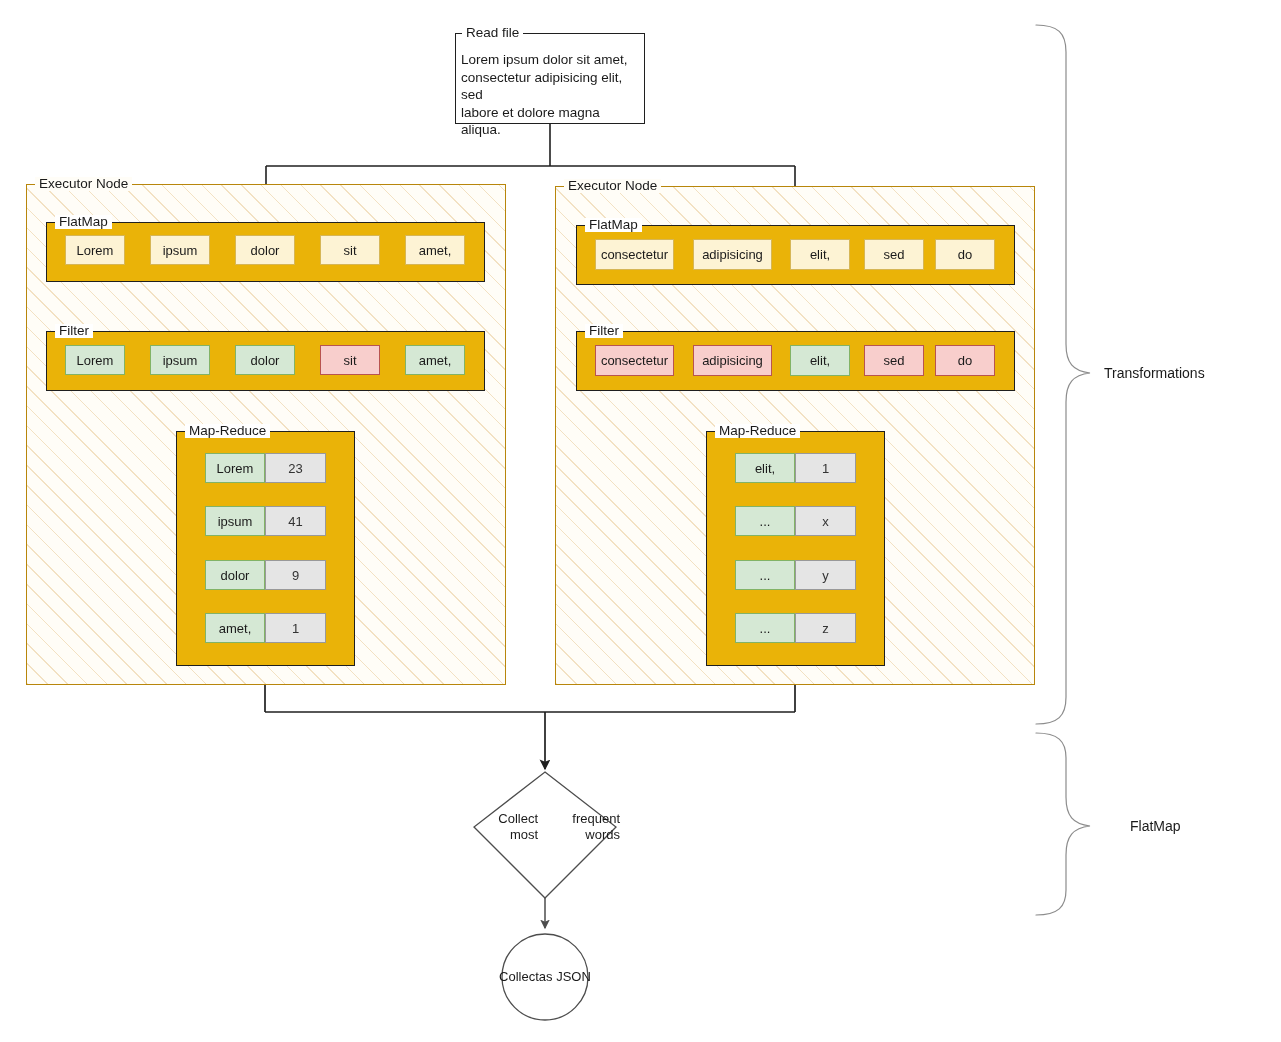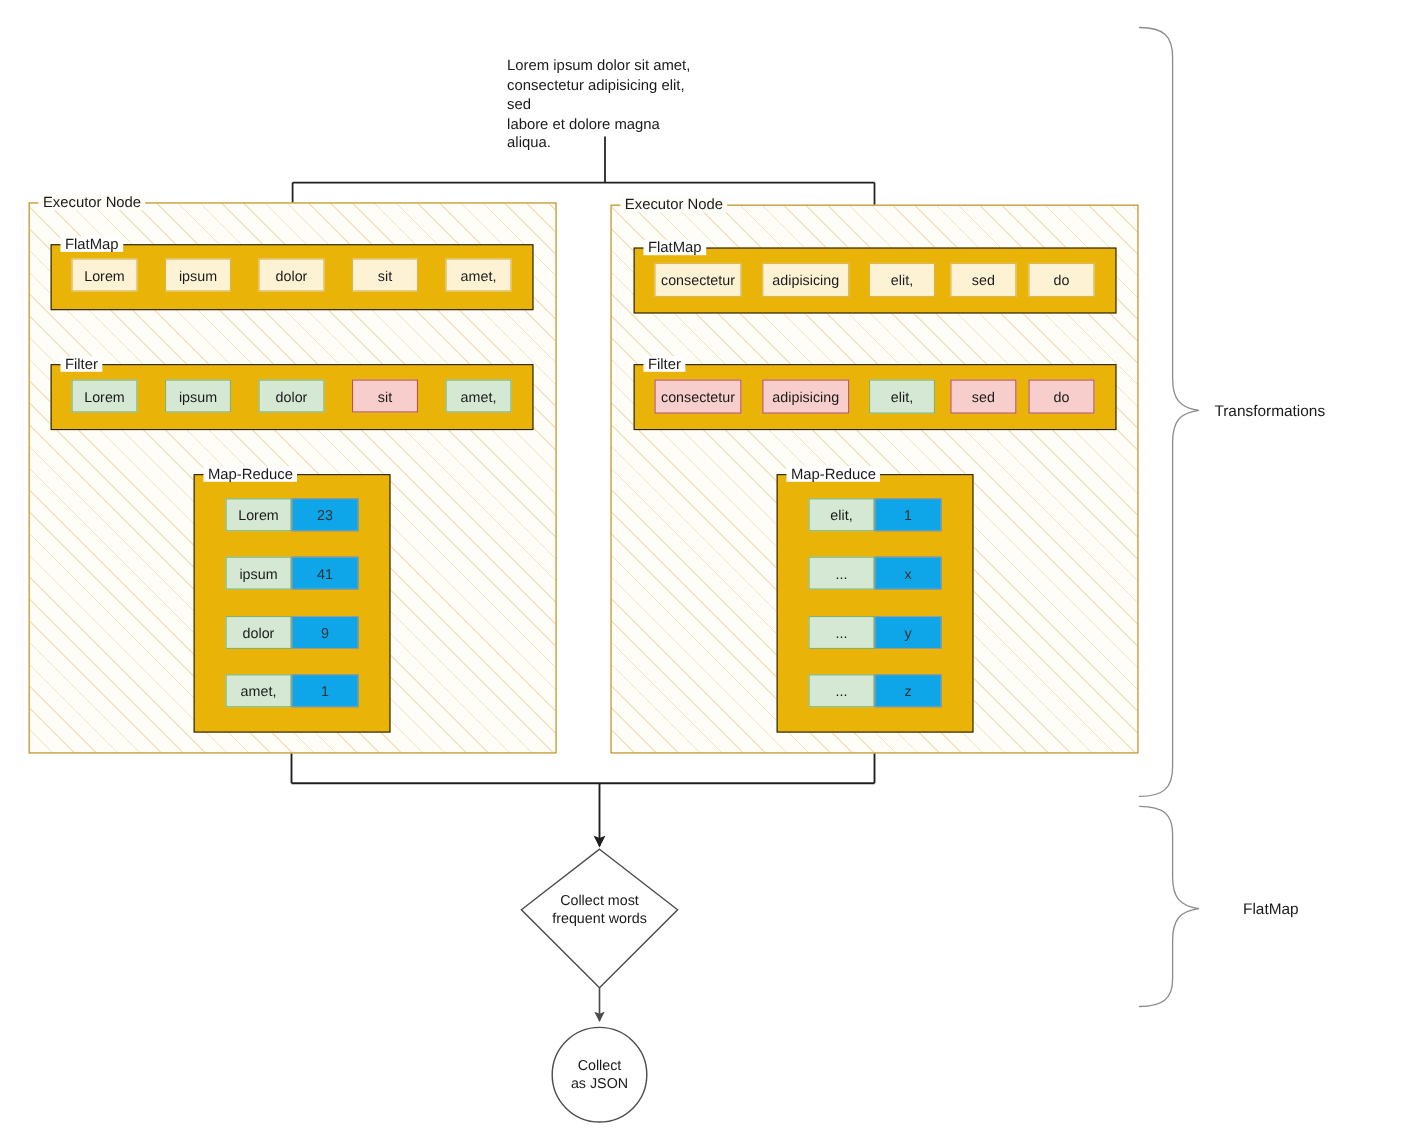--- a/index.html
+++ b/index.html
@@ -97,31 +97,31 @@
     box-sizing: border-box;
     display: flex; align-items: center; justify-content: center;
     background: #d5e8d4;
     border: 1.2px solid #82b366;
     font-size: 13px;
     color: #1a1a1a;
   }
   .kvval {
     box-sizing: border-box;
     display: flex; align-items: center; justify-content: center;
-    background: #0ea5e9;
+    background: #e5e5e5;
     border: 1.2px solid #999999;
     font-size: 13px;
     color: #333333;
   }
 
   
   .shape-text {
     position: absolute;
     display: flex;
-    flex-direction: column;
+    flex-direction: row;
     align-items: center;
     justify-content: center;
     text-align: right;
     font-size: 13px;
     line-height: 16px;
     color: #1a1a1a;
     pointer-events: none;
   }
 
   
@@ -190,20 +190,23 @@
       <path d="M1036,733
                C1058,733 1066,741 1066,758
                L1066,797
                C1066,816 1073,824 1090,826
                C1073,828 1066,836 1066,855
                L1066,890
                C1066,907 1058,915 1036,915"></path>
     </g>
   </svg>
 
+  <div class="groupbox" style="left:455px; top:33px; width:190px; height:91px;">
+    <span class="group-label" style="left:6px; top:-8px;">Read file</span>
+  </div>
   <div class="readfile-body" style="left:461px; top:51px; width:180px;">
     <div>Lorem ipsum dolor sit amet,</div>
     <div>consectetur adipisicing elit, sed</div>
     <div>labore et dolore magna aliqua.</div>
   </div>
 
   <div class="executor" style="left:26px; top:184px; width:480px; height:501px;">
     <span class="group-label" style="left:8px; top:-8px;">Executor Node</span>
   </div>
 

